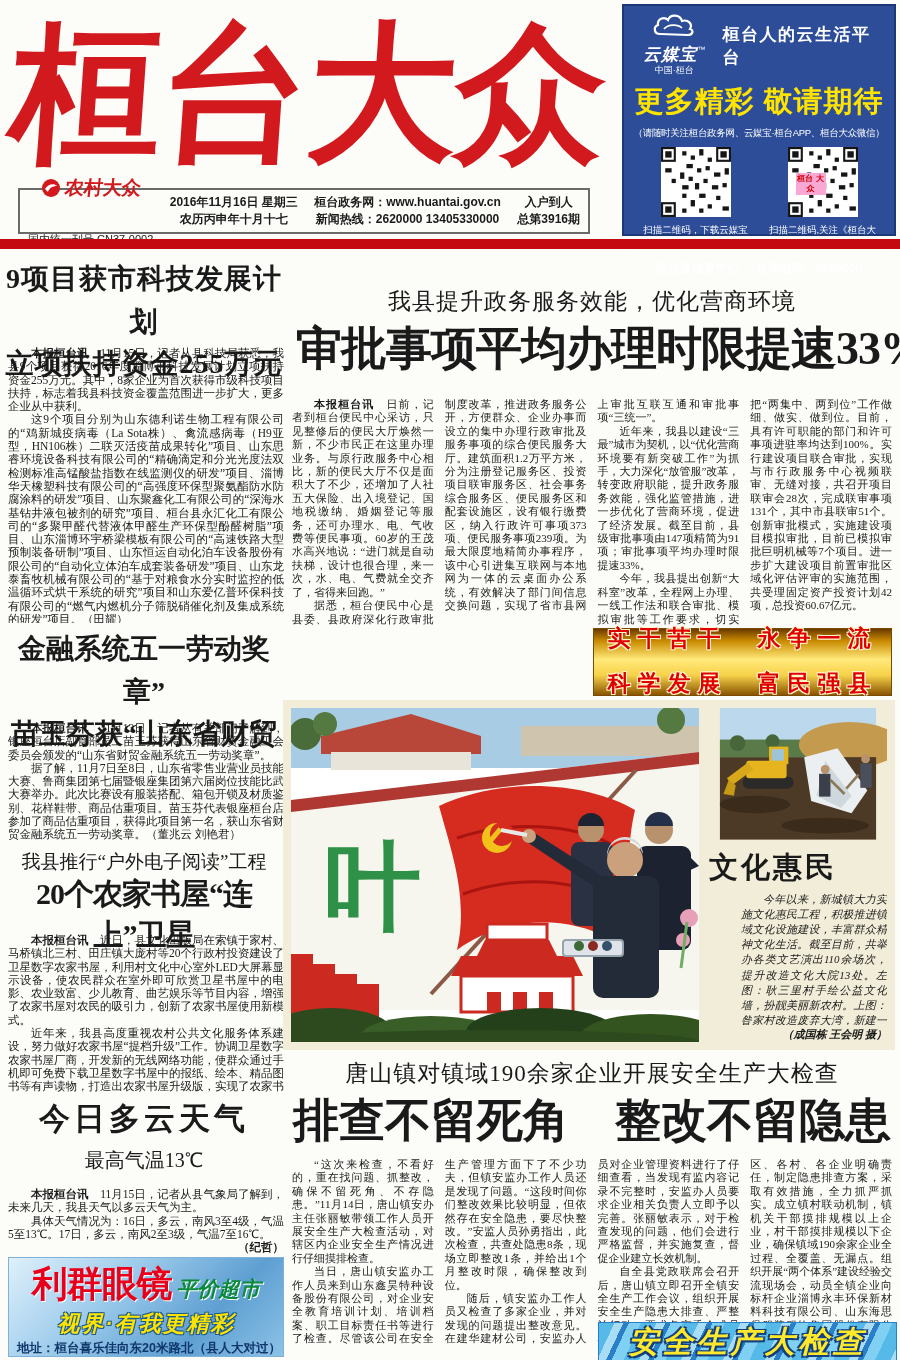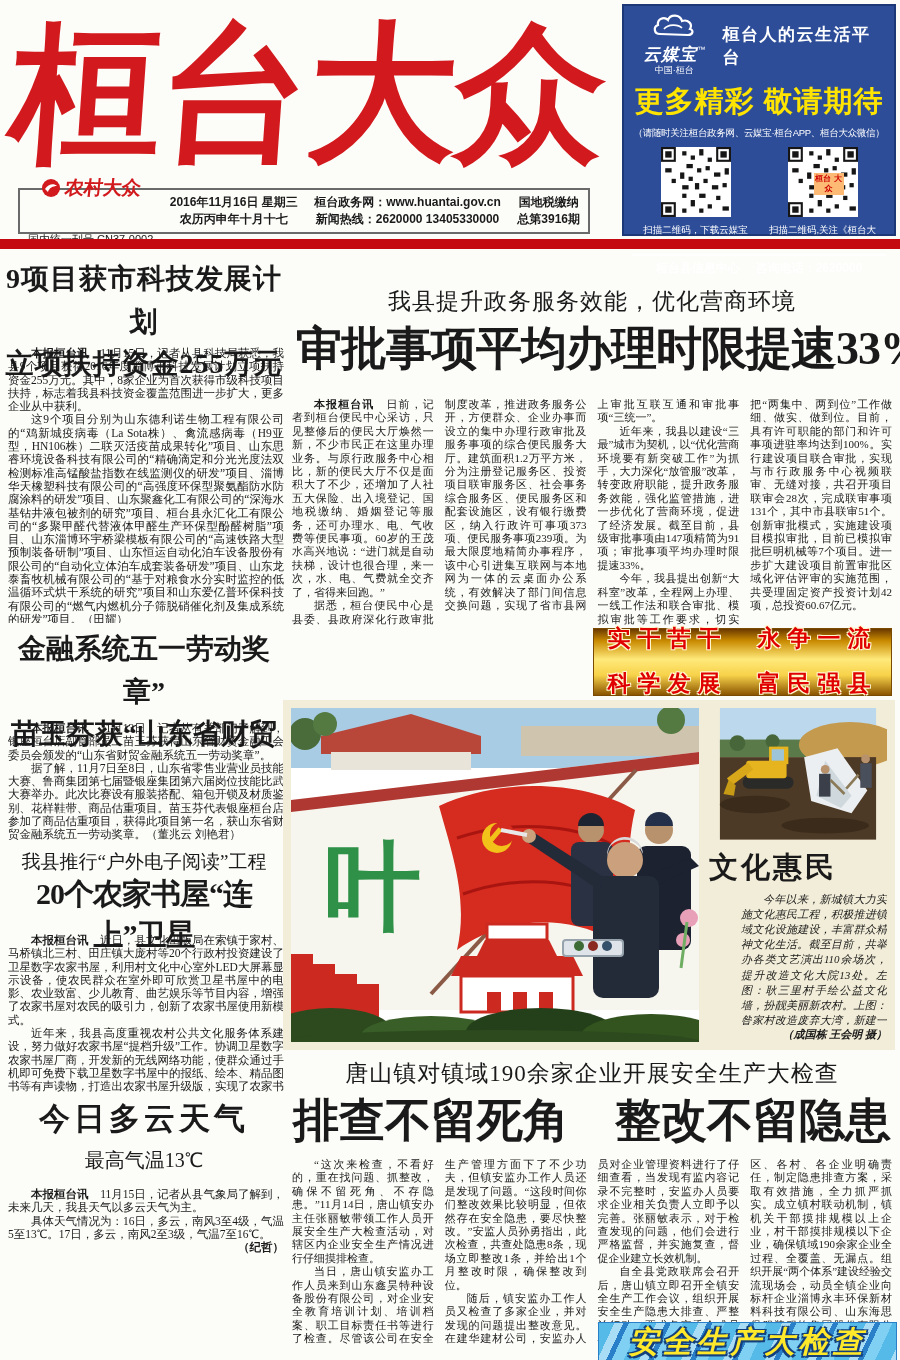--- a/index.html
+++ b/index.html
@@ -28,21 +28,21 @@
   .brand-tm{font-size:8px;vertical-align:top;}
   .brand-region{font-size:9px;margin-top:2px;}
   .promo-l1{font-size:13px;font-weight:bold;letter-spacing:0.5px;}
   .promo-l2{font-size:17px;font-weight:bold;margin-top:4px;letter-spacing:1.5px;}
   .promo-head{font-size:29px;font-weight:bold;color:#ffe400;text-align:center;margin-top:6px;letter-spacing:1px;white-space:nowrap;}
   .promo-note{font-size:9.5px;text-align:center;margin-top:5px;letter-spacing:-0.3px;white-space:nowrap;}
   .qr-row{display:flex;justify-content:space-around;margin-top:7px;}
   .qr-cell{width:118px;text-align:center;position:relative;}
   .qr{width:70px;height:70px;background:#fff;}
   .qr-caption{font-size:9.5px;line-height:1.3;margin-top:3px;}
-  .qr-center{position:absolute;left:50px;top:26px;width:30px;height:22px;background:#fdba74;color:#c00;
+  .qr-center{position:absolute;left:32px;top:26px;width:30px;height:22px;background:#f9a8d4;color:#c00;
         font-size:8px;line-height:1.25;font-weight:bold;font-family:"DejaVu Serif",serif;}
   .promo-footer{border-top:2px solid #fff;margin-top:5px;padding-top:4px;font-size:12px;font-weight:bold;
         display:flex;justify-content:center;gap:16px;}
 
   .red-bar{left:0;top:239px;width:900px;height:10px;background:#c40a10;}
 
   
   .h-center{text-align:center;font-weight:bold;}
   .body-txt{font-size:11.5px;line-height:13.3px;text-align:justify;overflow:hidden;}
   .body-txt p{margin:0;text-indent:2em;}
@@ -175,21 +175,21 @@
     </div>
     <div class="info-cell">
       <div>2016年11月16日 星期三</div>
       <div>农历丙申年十月十七</div>
     </div>
     <div class="info-cell">
       <div>桓台政务网：www.huantai.gov.cn</div>
       <div>新闻热线：2620000 13405330000</div>
     </div>
     <div class="info-cell">
-      <div>国地税缴纳</div>
+      <div>入户到人</div>
       <div>总第3916期</div>
     </div>
   </div>
 
   <div class="abs promo">
     <div class="promo-top">
       <div class="brand-wrap">
         <svg width="44" height="30" viewBox="0 0 44 30">
           <path d="M8,22 C2,22 1,15 6,13 C5,7 12,4 16,8 C18,2 28,2 30,9 C36,7 41,12 38,17 C42,18 41,23 36,23 Z" fill="none" stroke="#fff" stroke-width="2.2"></path>
           <path d="M12,17 C16,12 26,12 30,16" fill="none" stroke="#fff" stroke-width="1.6"></path>
@@ -252,20 +252,29 @@
   </div>
 
   <div class="abs h-center aw-h">今日多云天气</div>
   <div class="abs aw-s">最高气温13℃</div>
   <div class="abs body-txt aw-b">
     <p><span class="lead">本报桓台讯</span><span>　11月15日，记者从县气象局了解到，未来几天，我县天气以多云天气为主。</span></p>
     <p>具体天气情况为：16日，多云，南风3至4级，气温5至13℃。17日，多云，南风2至3级，气温7至16℃。</p>
     <p class="byline-right">（纪哲）</p>
   </div>
 
+  <div class="abs ad">
+    <div class="ad-line1">
+      <span class="ad-title">利群眼镜</span>
+      <span class="ad-tag">平价超市</span>
+    </div>
+    <div class="ad-slogan">视界·有我更精彩</div>
+    <div class="ad-addr">地址：桓台喜乐佳向东20米路北（县人大对过）</div>
+
+  </div>
 
   <div class="abs main-k">我县提升政务服务效能，优化营商环境</div>
   <div class="abs h-center main-h">审批事项平均办理时限提速33%</div>
   <div class="abs body-txt main-b">
     <p><span class="lead">本报桓台讯</span><span>　日前，记者到桓台便民中心采访，只见整修后的便民大厅焕然一新，不少市民正在这里办理业务。与原行政服务中心相比，新的便民大厅不仅是面积大了不少，还增加了人社五大保险、出入境登记、国地税缴纳、婚姻登记等服务，还可办理水、电、气收费等便民事项。60岁的王茂水高兴地说：“进门就是自动扶梯，设计也很合理，来一次，水、电、气费就全交齐了，省得来回跑。”</span></p>
     <p>据悉，桓台便民中心是县委、县政府深化行政审批制度改革，推进政务服务公开，方便群众、企业办事而设立的集中办理行政审批及服务事项的综合便民服务大厅。建筑面积1.2万平方米，分为注册登记服务区、投资项目联审服务区、社会事务综合服务区、便民服务区和配套设施区，设有银行缴费区，纳入行政许可事项373项、便民服务事项239项。为最大限度地精简办事程序，该中心引进集互联网与本地网为一体的云桌面办公系统，有效解决了部门间信息交换问题，实现了省市县网上审批互联互通和审批事项“三统一”。</p>
     <p>近年来，我县以建设“三最”城市为契机，以“优化营商环境要有新突破工作”为抓手，大力深化“放管服”改革，转变政府职能，提升政务服务效能，强化监管措施，进一步优化了营商环境，促进了经济发展。截至目前，县级审批事项由147项精简为91项；审批事项平均办理时限提速33%。</p>
     <p>今年，我县提出创新“大科室”改革，全程网上办理、一线工作法和联合审批、模拟审批等工作要求，切实把“两集中、两到位”工作做细、做实、做到位。目前，具有许可职能的部门和许可事项进驻率均达到100%。实行建设项目联合审批，实现与市行政服务中心视频联审、无缝对接，共召开项目联审会28次，完成联审事项131个，其中市县联审51个。创新审批模式，实施建设项目模拟审批，目前已模拟审批巨明机械等7个项目。进一步扩大建设项目前置审批区域化评估评审的实施范围，共受理固定资产投资计划42项，总投资60.67亿元。</p>
 
   </div>

